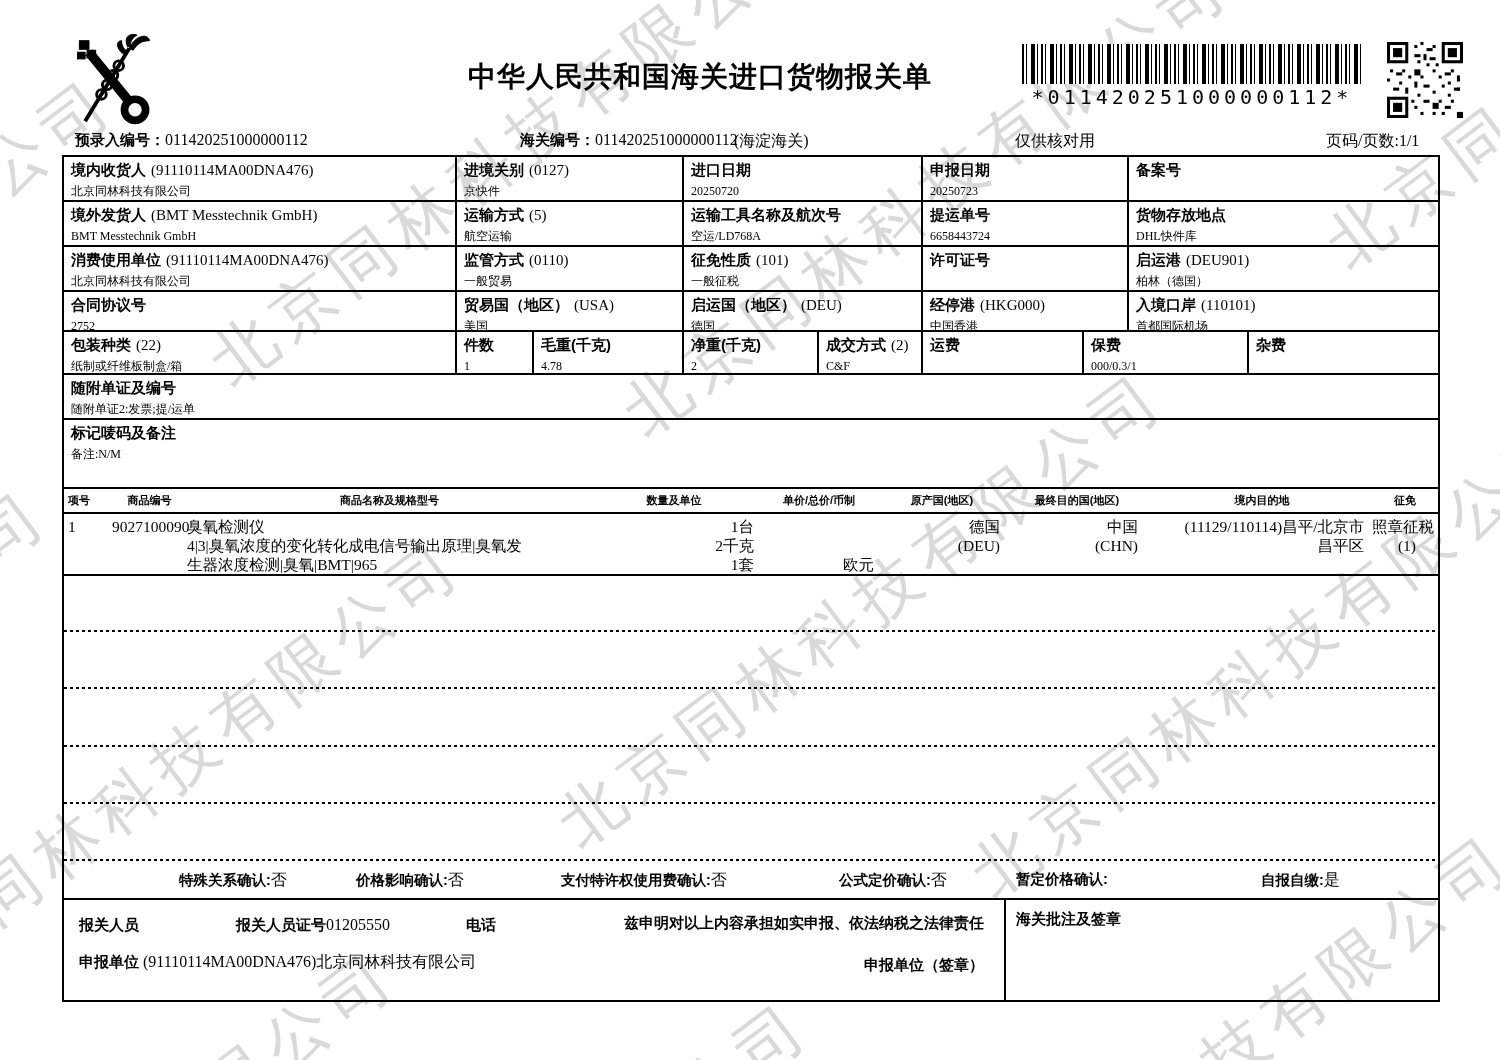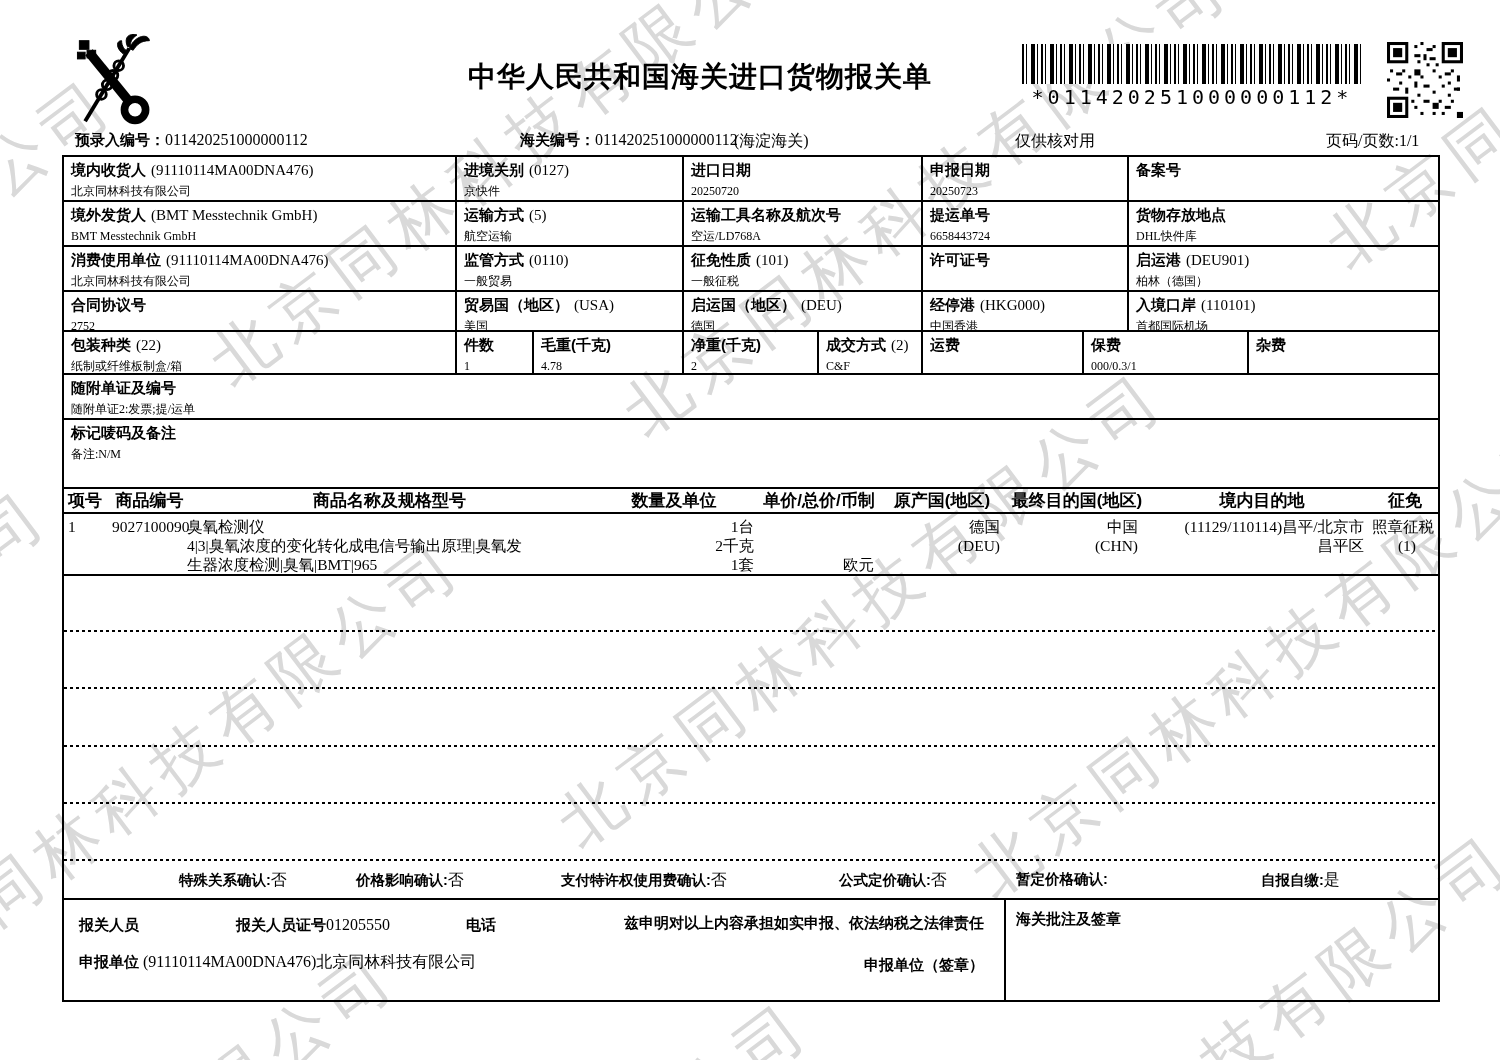--- a/index.html
+++ b/index.html
@@ -36,21 +36,21 @@
   .form{position:absolute;left:62px;top:155px;width:1374px;height:843px;border:2px solid #000;}
   .r{display:flex;border-bottom:2px solid #000;box-sizing:border-box;}
   .c{border-right:2px solid #000;box-sizing:border-box;padding:3px 7px 0 7px;overflow:hidden;}
   .c:last-child{border-right:none;}
   .lab{font-size:15px;line-height:19px;white-space:nowrap;}
   .lab b{font-family:"Liberation Sans",sans-serif;}
   .code{font-weight:normal;margin-left:5px;font-size:15px;}
   .val{font-size:12px;line-height:19px;margin-top:2px;white-space:nowrap;}
   
   .gh{display:flex;border-bottom:2px solid #000;box-sizing:border-box;align-items:center;
-      font-family:"Liberation Sans",sans-serif;font-weight:bold;font-size:17px;}
+      font-family:"Liberation Sans",sans-serif;font-weight:bold;font-size:11px;}
   .gh span{display:block;box-sizing:border-box;}
   .gi{display:flex;border-bottom:2px solid #000;box-sizing:border-box;font-size:15.5px;line-height:19px;padding-top:3px;}
   .gi > div{box-sizing:border-box;white-space:nowrap;}
   .col1{width:48px;padding-left:4px;}
   .col2{width:75px;}
   .col3{width:405px;}
   .col4{width:164px;text-align:right;padding-right:2px;}
   .col5{width:126px;text-align:right;padding-right:8px;}
   .col6{width:120px;text-align:right;padding-right:2px;}
   .col7{width:150px;text-align:right;padding-right:14px;}

